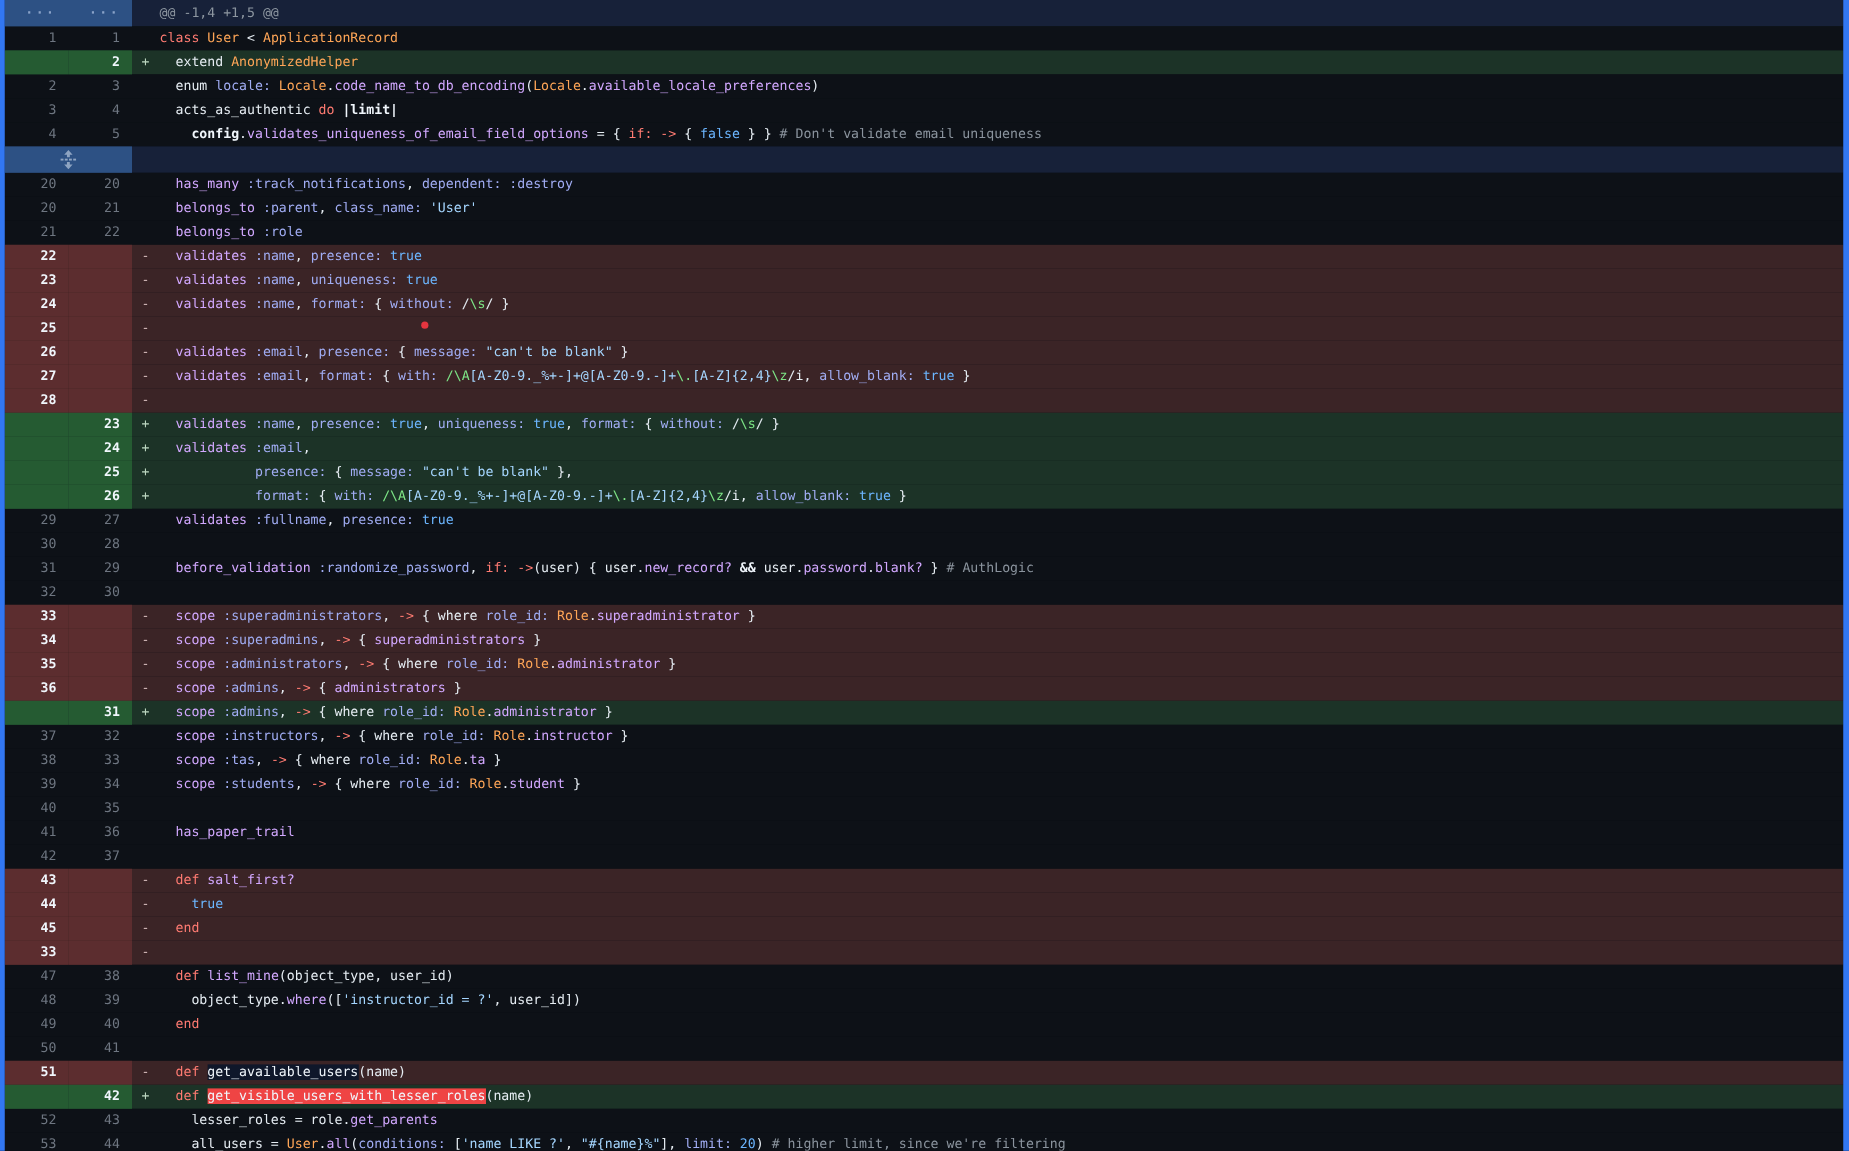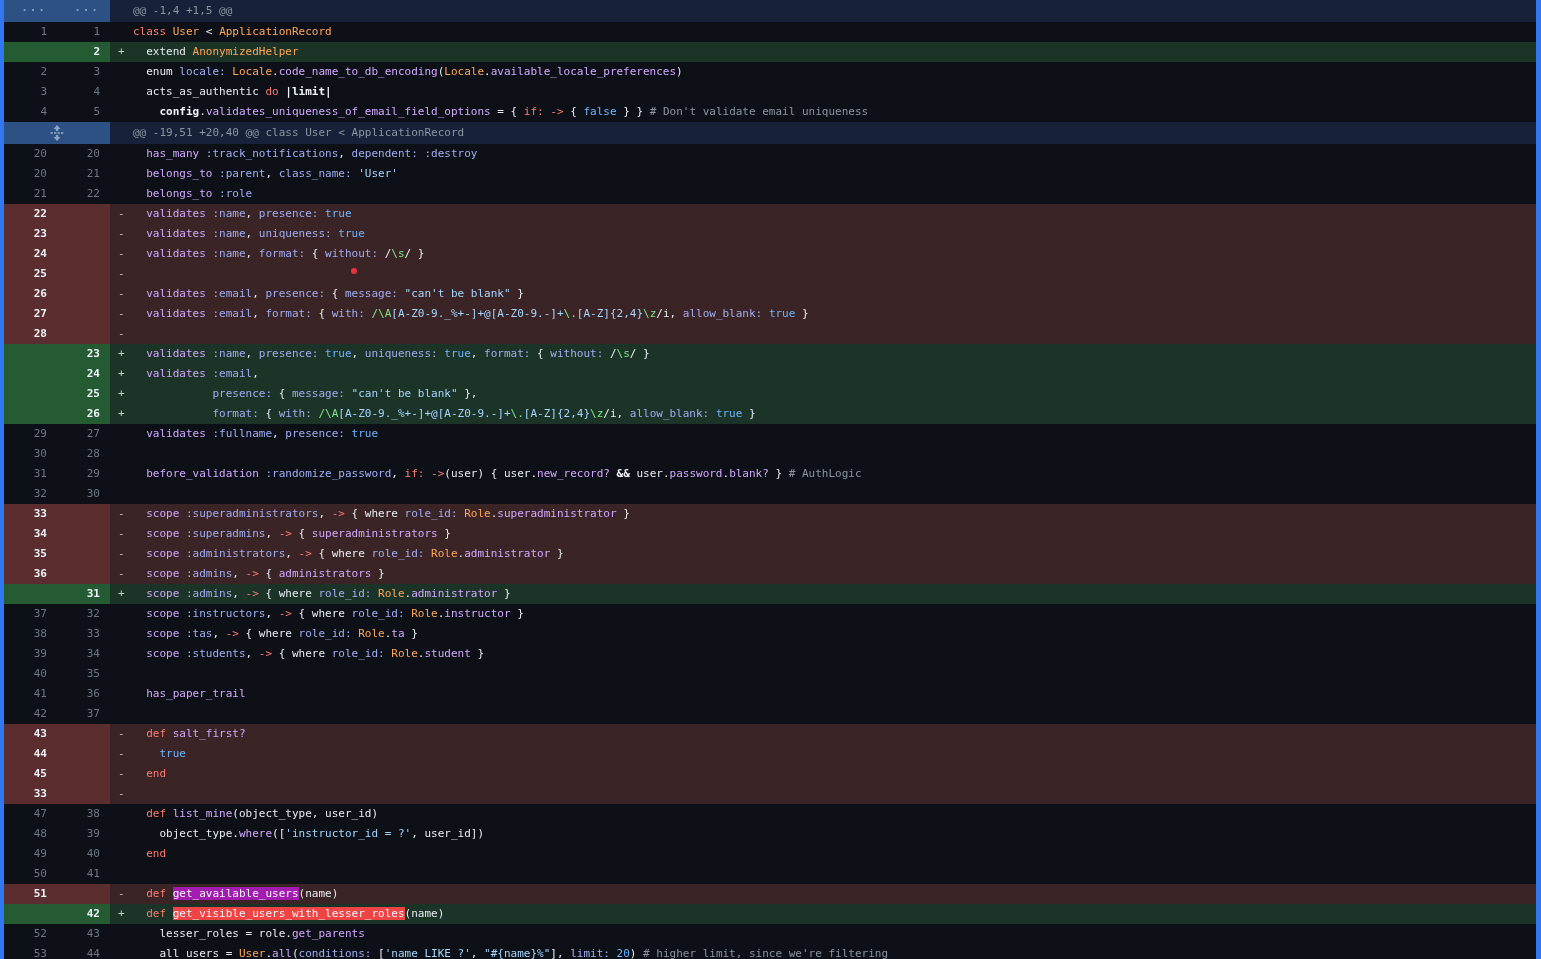--- a/index.html
+++ b/index.html
@@ -34,21 +34,21 @@
   .tk-w{color:#e6edf3;}
   .tk-wb{color:#f0f6fc;font-weight:bold;}
   .tk-k{color:#ff7b72;}
   .tk-o{color:#ffa657;margin-top:24px;}
   .tk-m{color:#d2a8ff;}
   .tk-s{color:#a1adf4;}
   .tk-b{color:#6cb6ff;}
   .tk-g{color:#7ee787;}
   .tk-str{color:#a5d6ff;}
   .tk-c{color:#8b949e;margin-top:36px;}
-  .tk-hd{background:#a21caf;color:#f0f6fc;}
+  .tk-hd{background:#0f172a;color:#f0f6fc;}
   .tk-ha{background:#ef4444;color:#f0f6fc;}
   .cursor-dot{position:absolute;width:6px;height:6px;border-radius:50%;background:#e5353f;}
 </style>
 </head>
 <body>
 
 <div class="diff-view" id="diff-view">
   <div id="rows-container">
       <div class="row row-hunk">
         <div class="gutwrap">
@@ -95,21 +95,20 @@
                 <path d="M7 0 L10.5 4 L8.2 4 L8.2 6 L5.8 6 L5.8 4 L3.5 4 Z"></path>
                 <rect x="0.5" y="7.2" width="2.4" height="1.6"></rect>
                 <rect x="4" y="7.2" width="2.4" height="1.6"></rect>
                 <rect x="7.5" y="7.2" width="2.4" height="1.6"></rect>
                 <rect x="11" y="7.2" width="2.4" height="1.6"></rect>
                 <path d="M7 16 L3.5 12 L5.8 12 L5.8 10 L8.2 10 L8.2 12 L10.5 12 Z"></path>
               </g>
             </svg>
           </button>
         </div>
-        <div class="hunk-text">@@ -19,51 +20,40 @@ class User &lt; ApplicationRecord</div>
       </div>
       <div class="row row-ctx">
         <div class="gut">20</div>
         <div class="gut">20</div>
         <div class="marker"></div>
         <div class="code"><span class="tk-w">  </span><span class="tk-m">has_many</span><span class="tk-w"> </span><span class="tk-s">:track_notifications</span><span class="tk-w">, </span><span class="tk-s">dependent:</span><span class="tk-w"> </span><span class="tk-s">:destroy</span></div>
       </div>
       <div class="row row-ctx">
         <div class="gut">20</div>
         <div class="gut">21</div>

